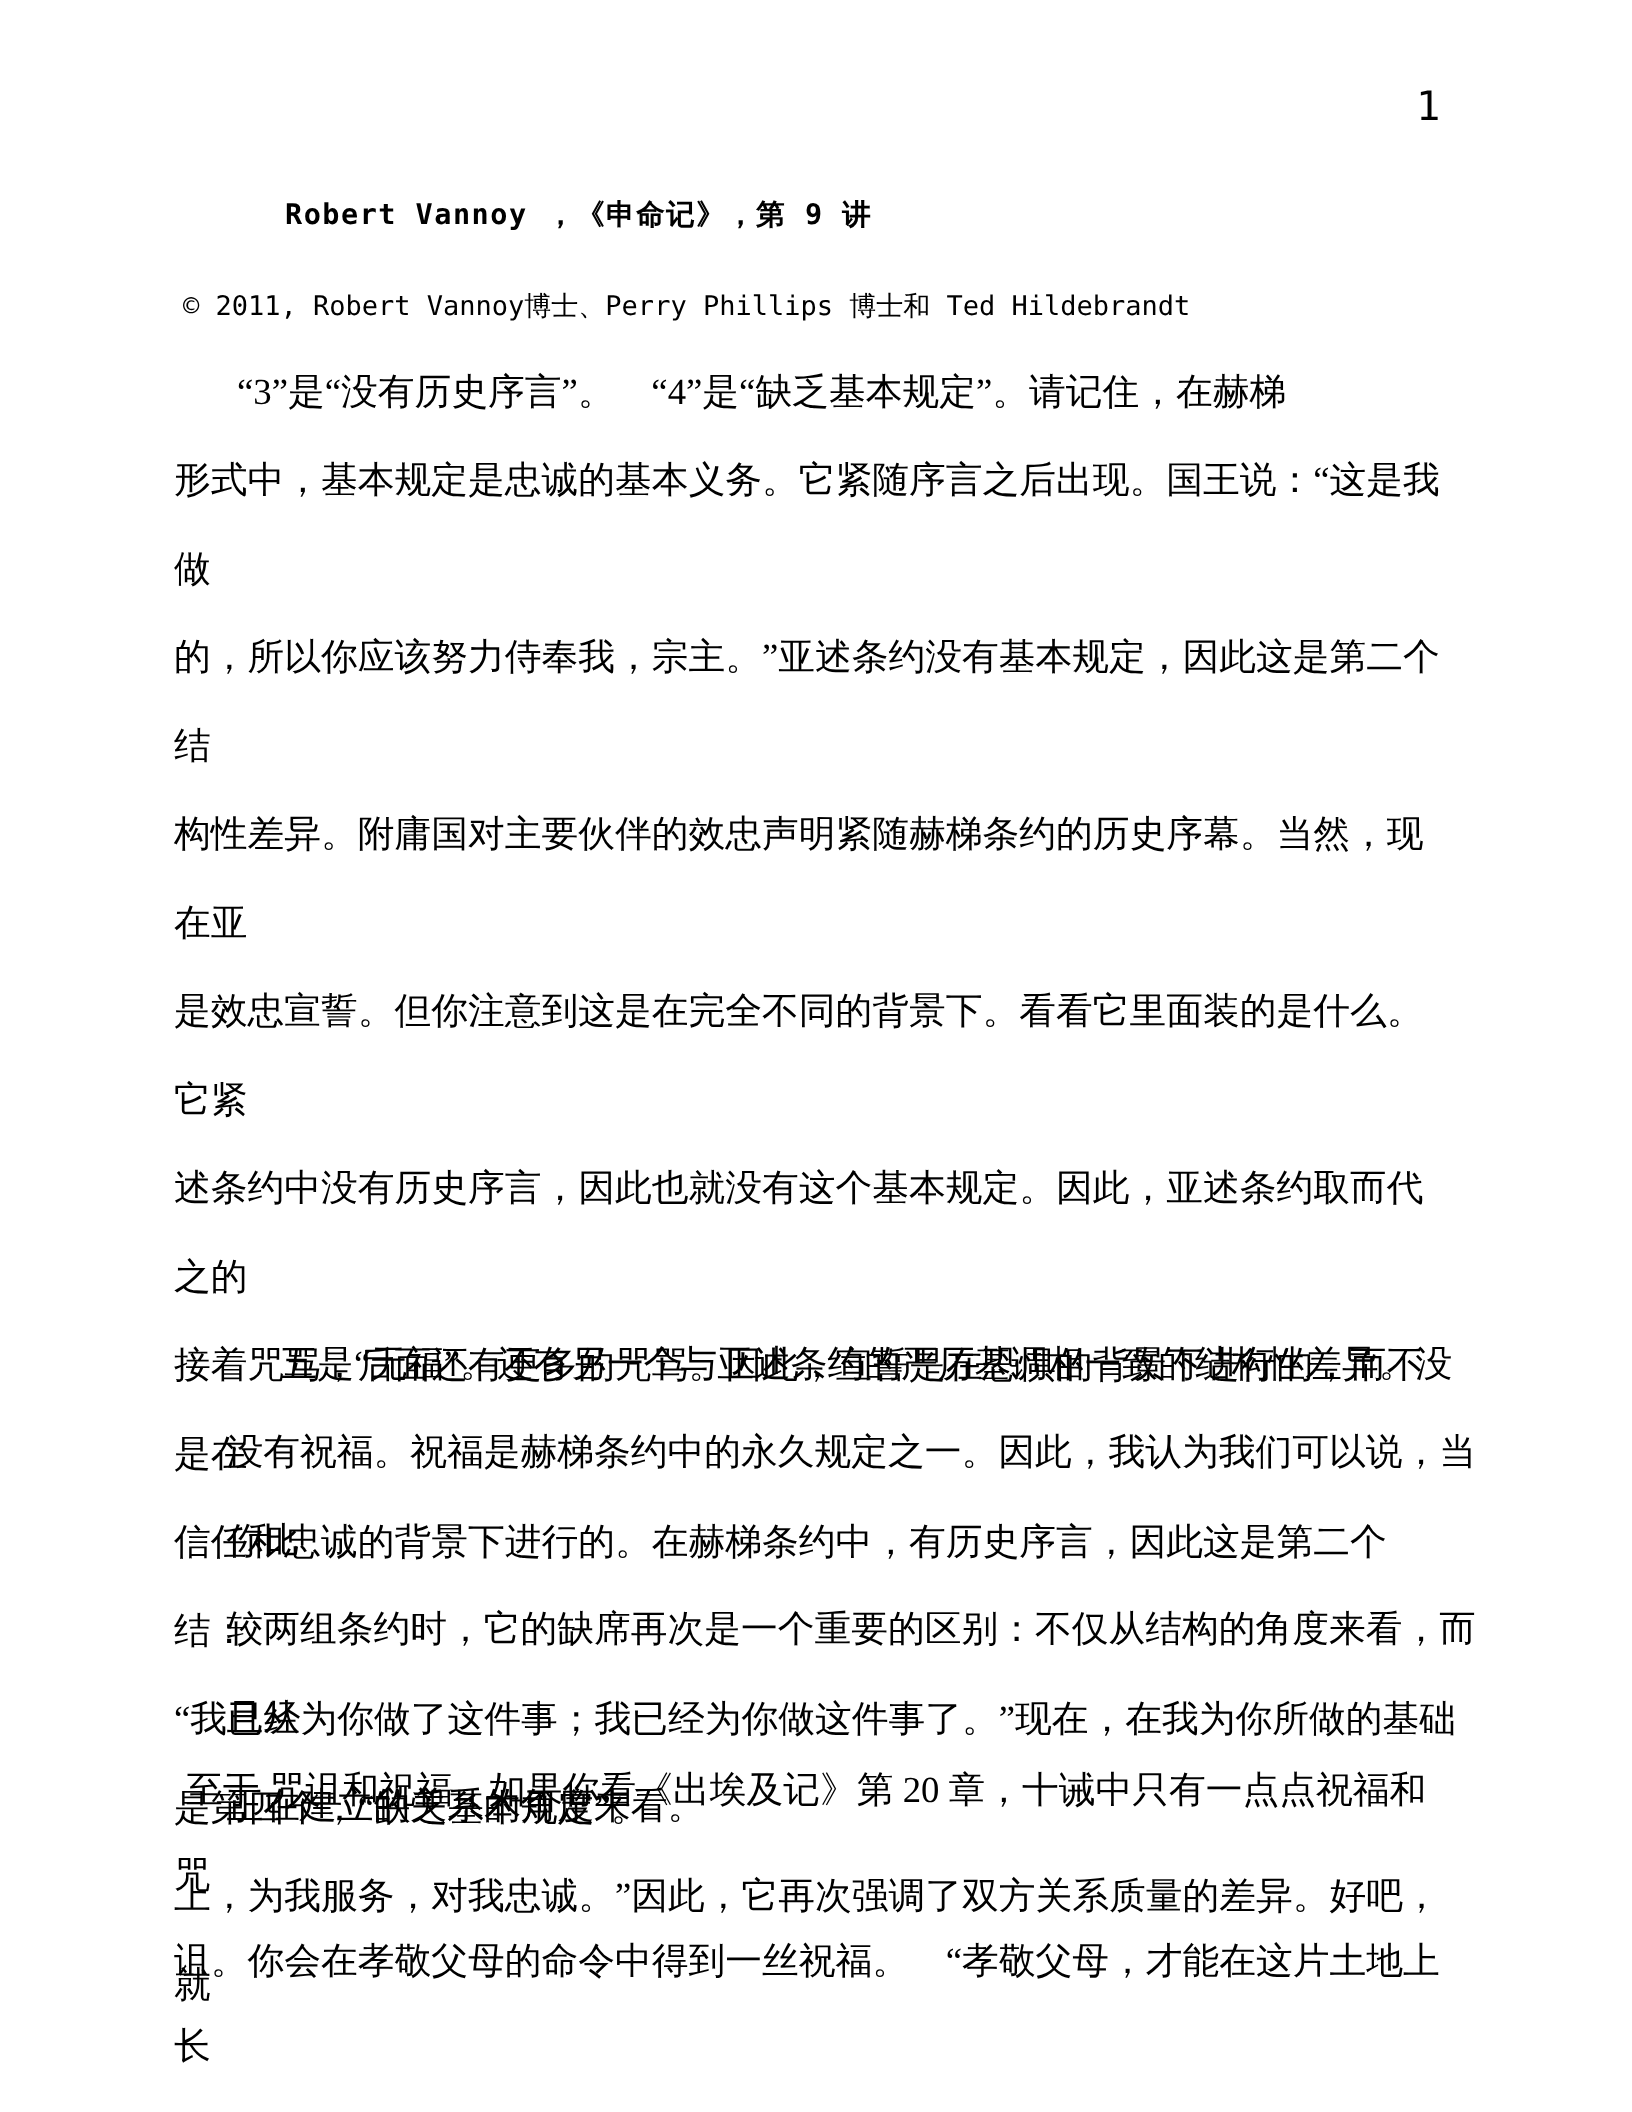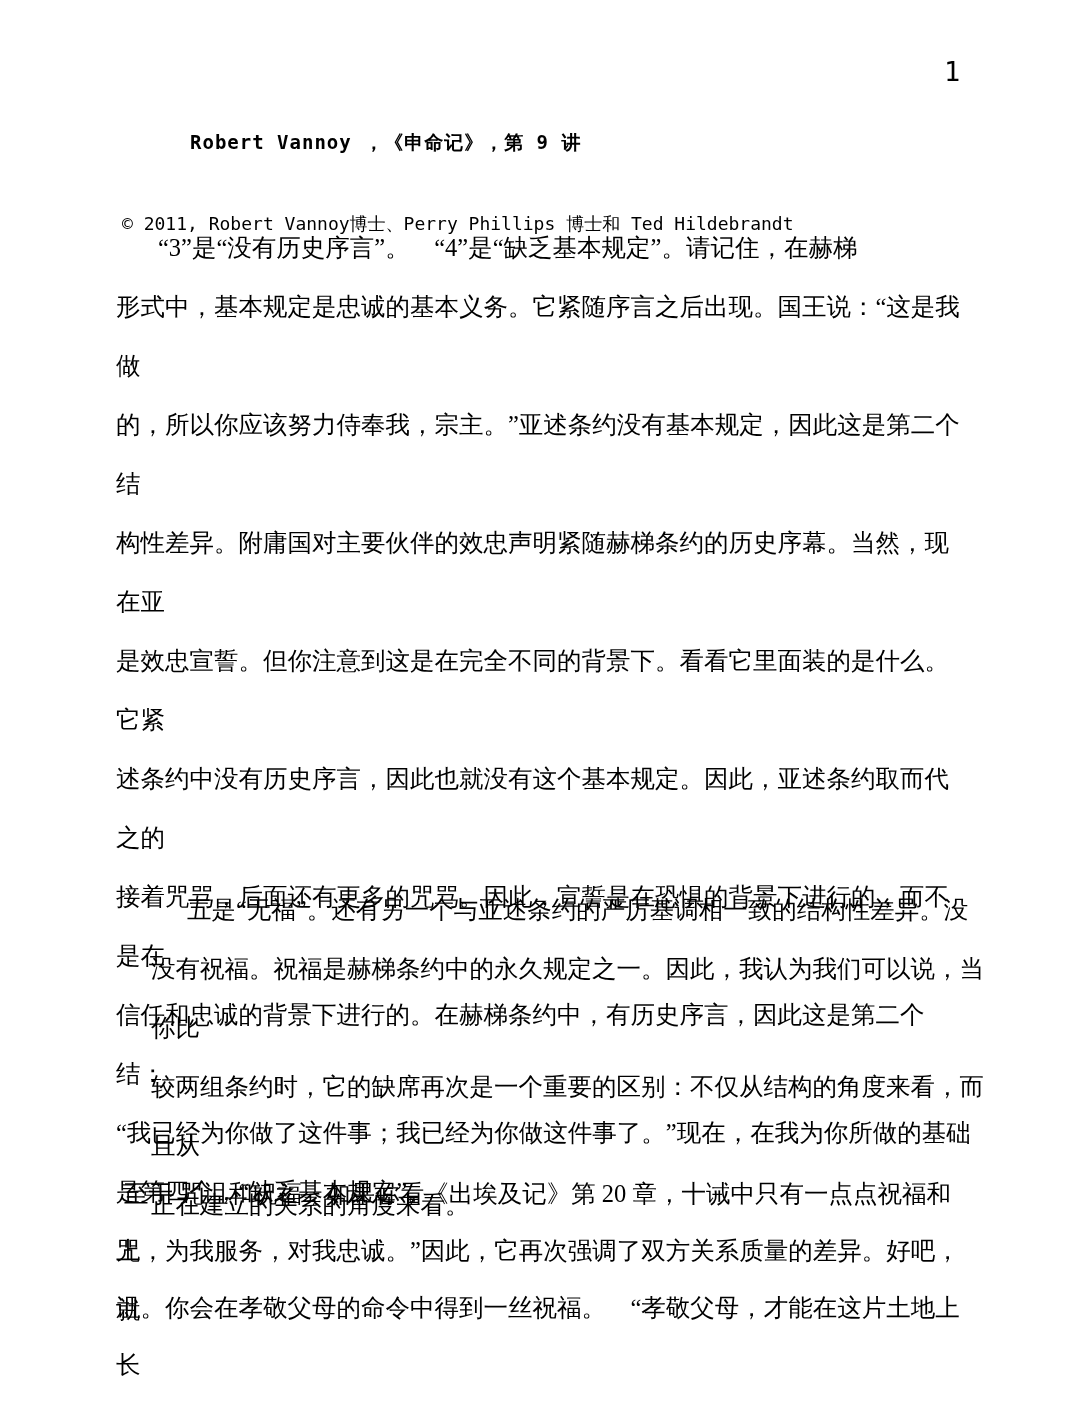--- a/index.html
+++ b/index.html
@@ -34,40 +34,39 @@
     font-family: "DejaVu Sans Mono", "Liberation Mono", monospace;
     white-space: pre;
   }
   .copyright {
     position: absolute;
     top: 192px;
     left: 122px;
     font-size: 18px;
     font-family: "DejaVu Sans Mono", "Liberation Mono", monospace;
     white-space: pre;
-    margin-top: 20px;
   }
   .body-text {
     position: absolute;
     left: 116px;
     width: 856px;
   }
   .para {
     position: absolute;
     left: 0;
     width: 856px;
     font-size: 24.5px;
     line-height: 59px;
     font-family: "Liberation Serif", "DejaVu Serif", serif;
     color: #000000;
   }
   .para .line {
     white-space: pre-wrap;
   }
-  .para-1 { top: 218px; }
+  .para-1 { top: 232px; }
   .para-2 { top: 880px; margin-left: 35px; }
   .para-3 { top: 1165px; line-height: 57px; }
   .para-1 .line:first-child { text-indent: 42px; }
   .para-2 .line:first-child { text-indent: 36px; }
   .para-3 .line:first-child { text-indent: 8px; }
 </style>
 </head>
 <body>
 
 <div class="page">

